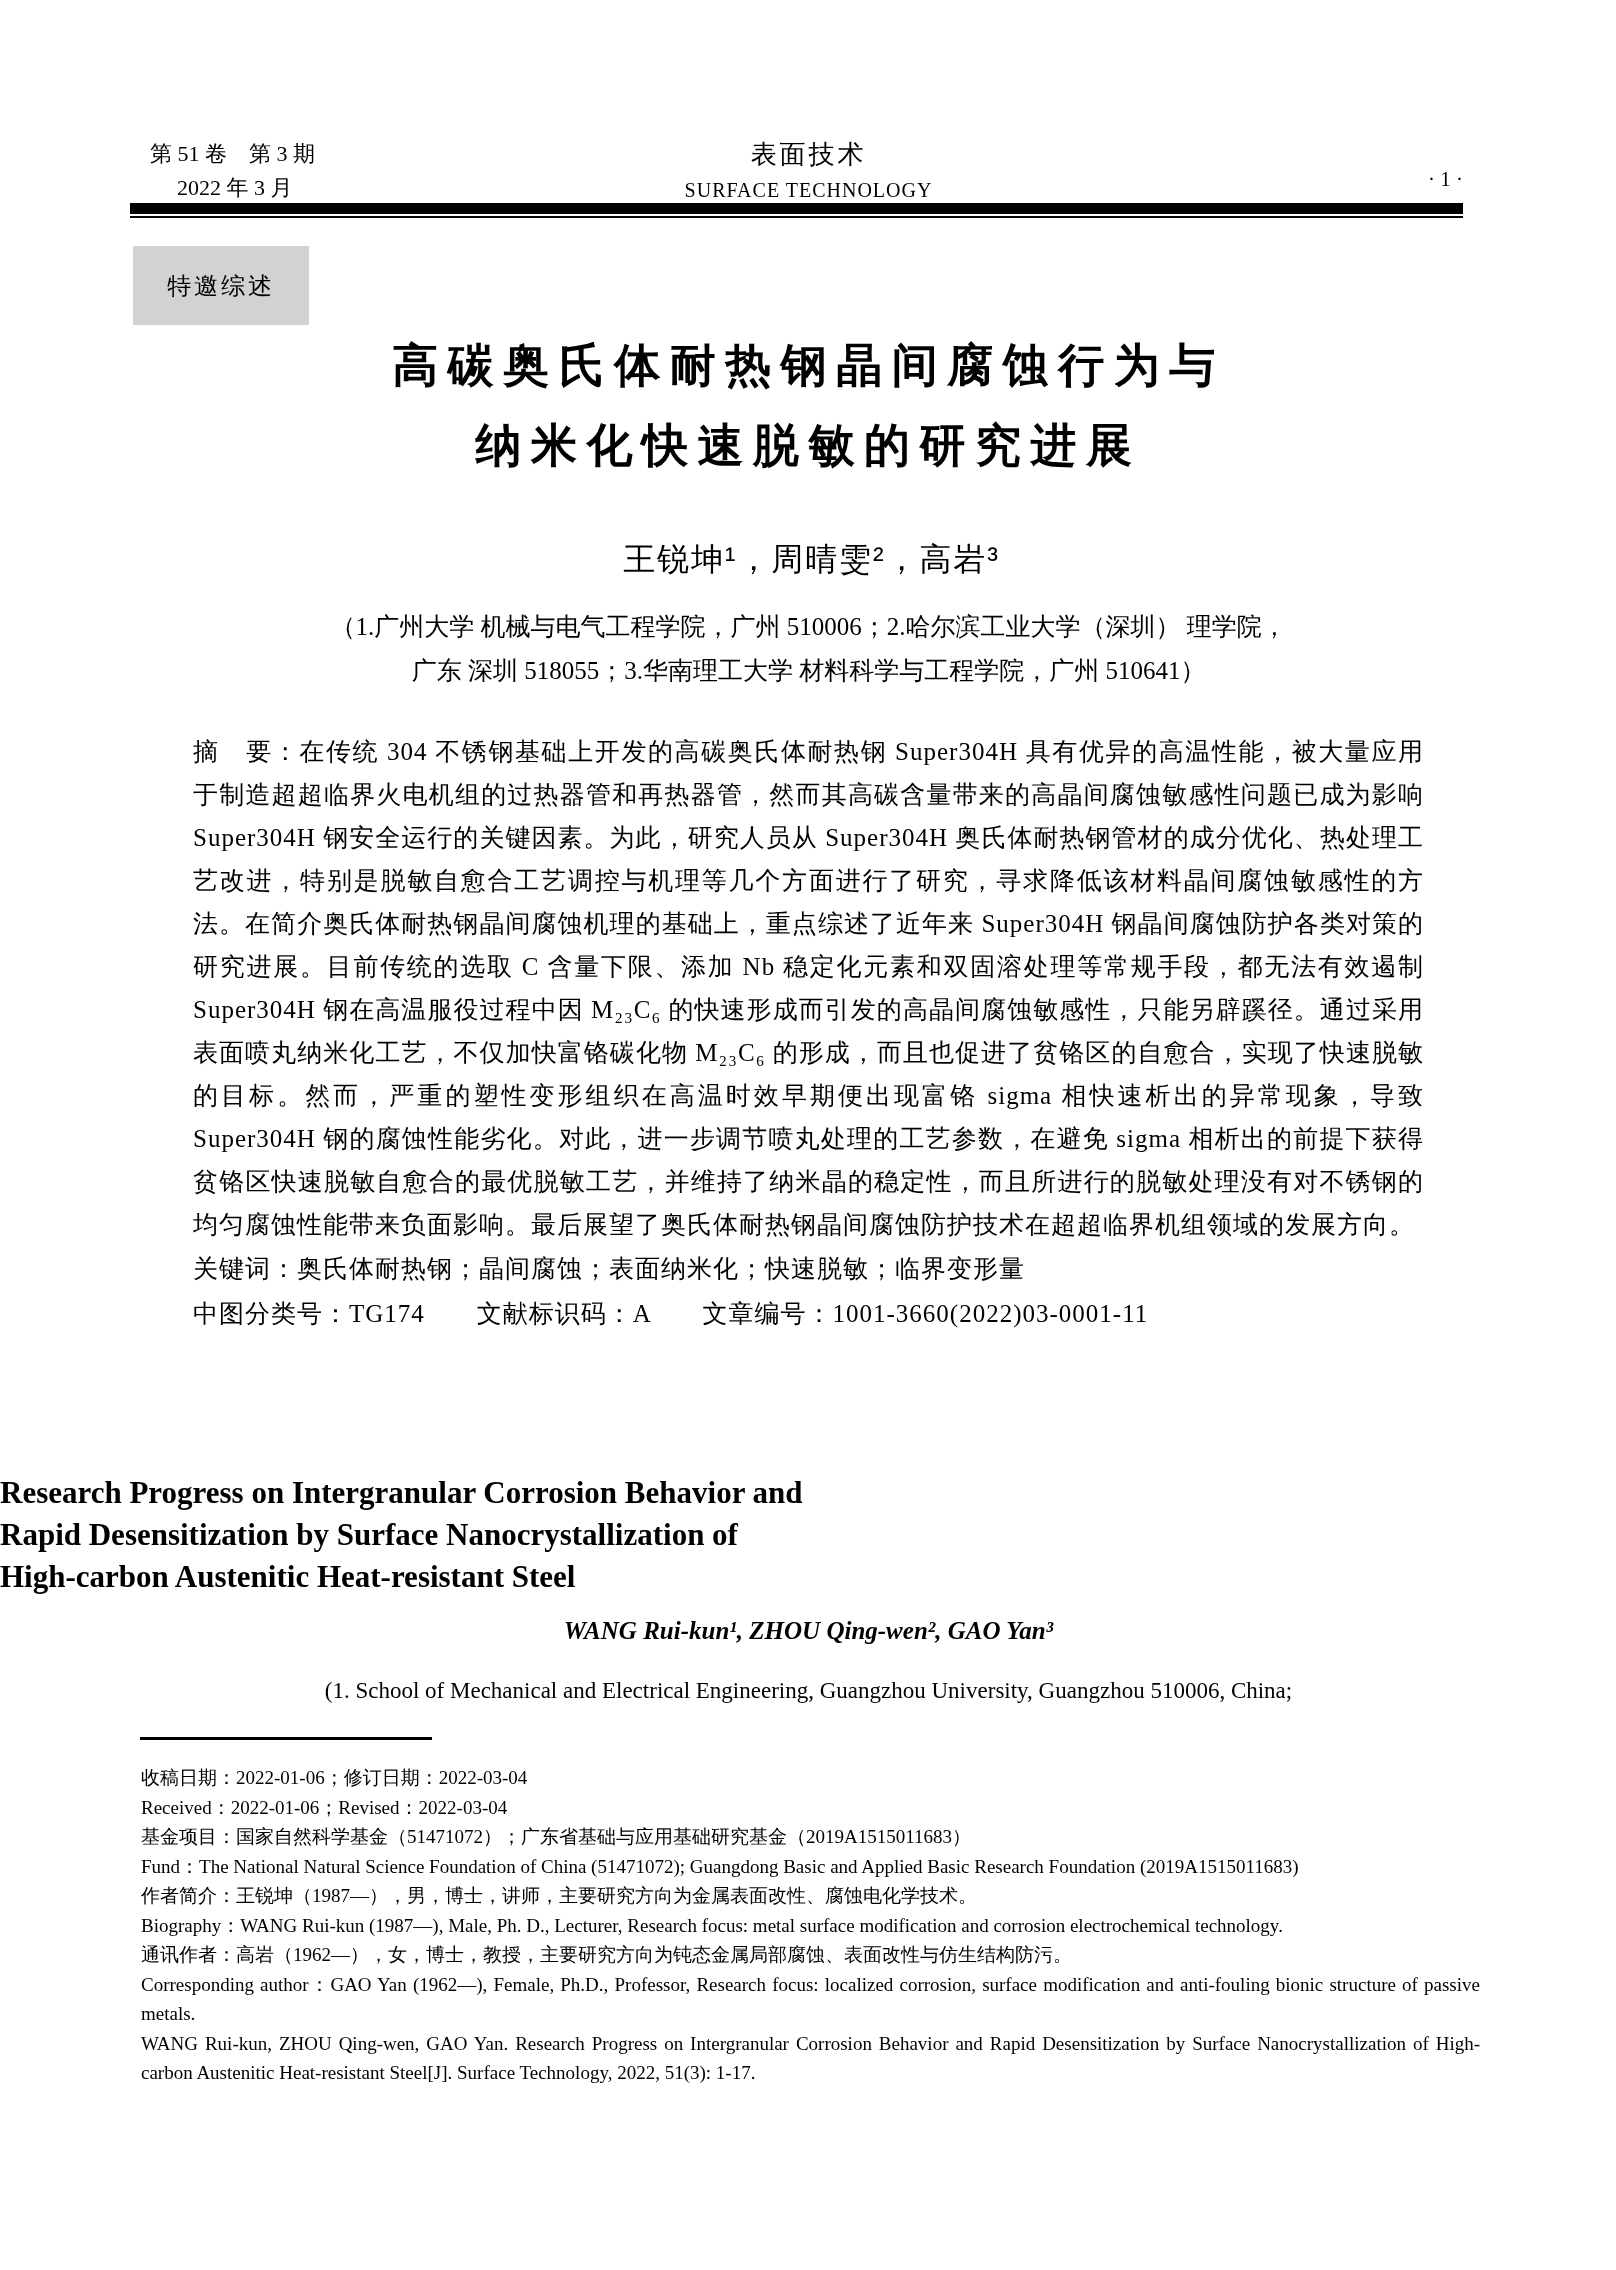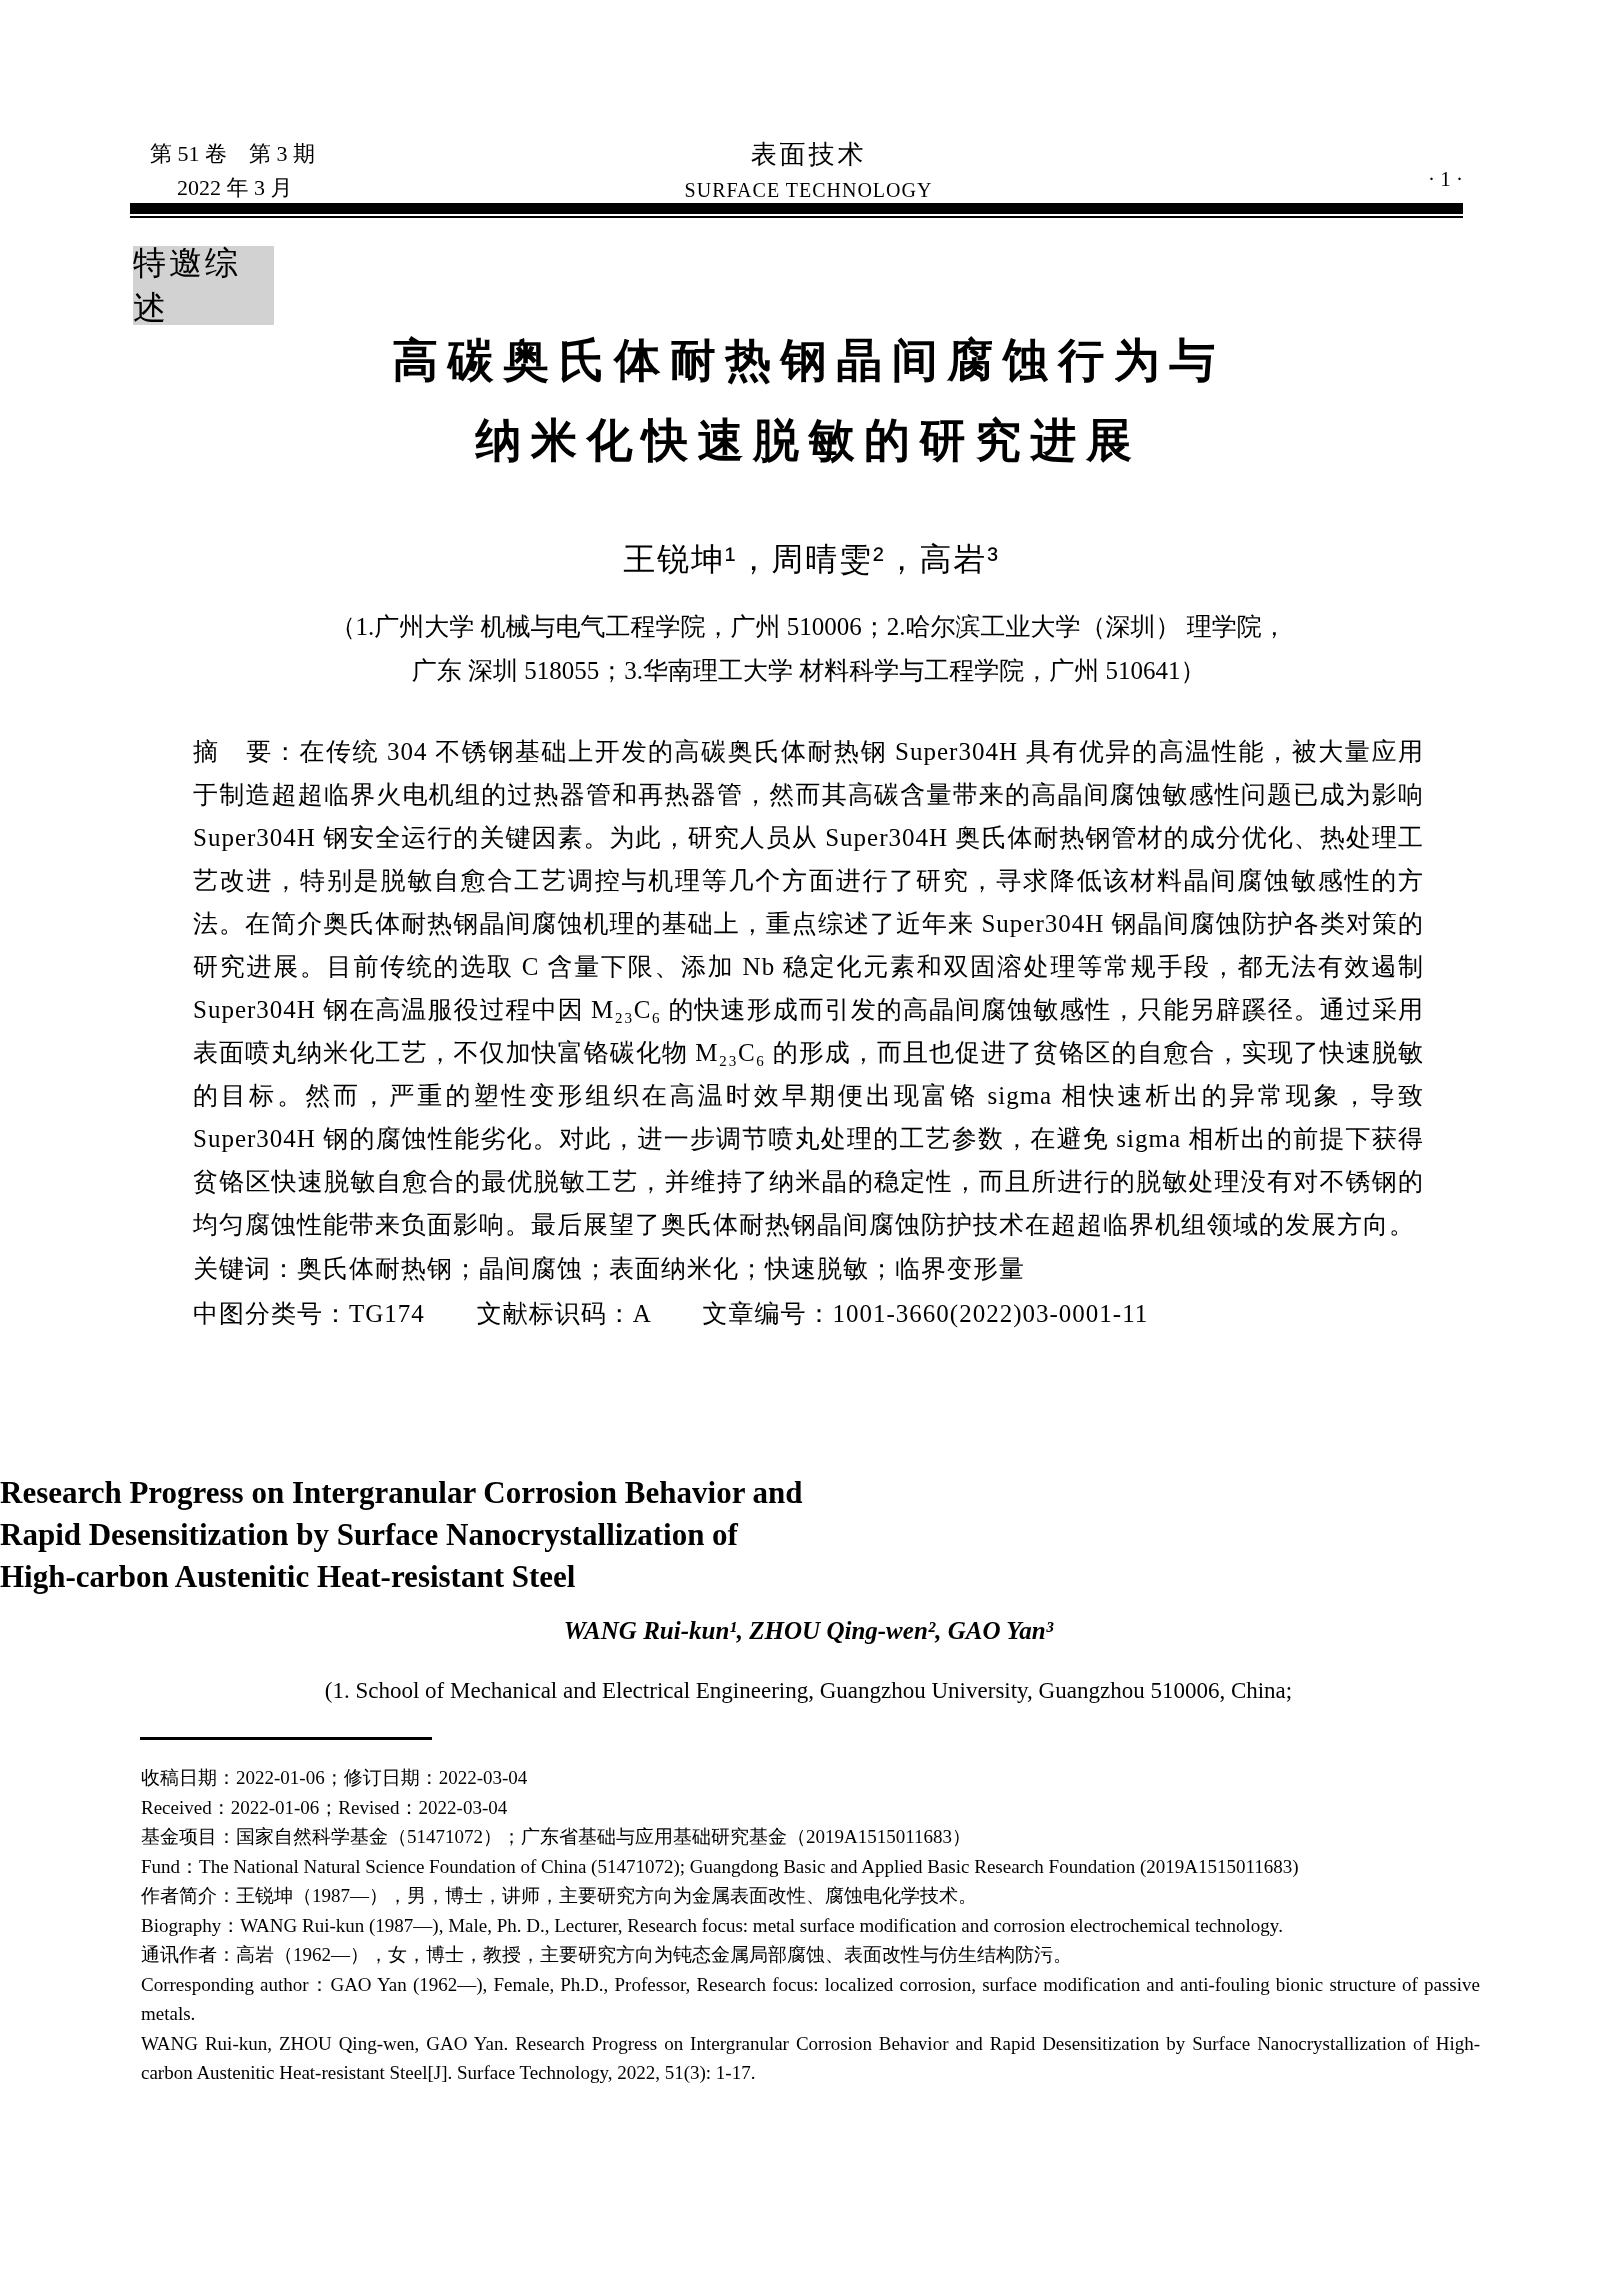--- a/index.html
+++ b/index.html
@@ -17,29 +17,29 @@
   .journal-cn { font-size:26px; letter-spacing:2.9px; }
   .journal-en { font-size:20px; margin-top:6.7px; letter-spacing:1px; }
   .header-right { position:absolute; right:154px; top:167px; font-size:21px; }
 
   .rules { position:absolute; left:130px; top:203px; width:1333px; }
   .rule-thick { height:10.5px; background:#000; }
   .rule-thin  { height:1.9px;  background:#000; margin-top:2.9px; }
 
   
   .badge {
-    position:absolute; left:133px; top:246px; width:141px; height:79px;
+    position:absolute; left:133px; top:246px; width:176px; height:79px;
     background:#d2d2d2; display:flex; align-items:center; justify-content:center;
-    font-family:"Liberation Sans","DejaVu Sans",sans-serif; font-size:33px; letter-spacing:2.9px;
+    font-family:"Liberation Sans","DejaVu Sans",sans-serif; font-size:24px; letter-spacing:2.9px;
   }
 
   
   .title-cn {
-    position:absolute; left:0; right:0; top:321px; text-align:center;
-    font-family:Liberation Serif, serif;
+    position:absolute; left:0; right:0; top:329px; text-align:center;
+    font-family:Liberation Mono, monospace;
     font-weight:bold; font-size:46px; line-height:80px; letter-spacing:9.5px;
   }
   .authors-cn {
     position:absolute; left:0; right:0; top:538px; text-align:center;
     font-family:"Liberation Sans","DejaVu Sans",sans-serif;
     font-size:32px; letter-spacing:1.9px;padding-left:6px;
   }
   .affil-cn {
     position:absolute; left:0; right:0; top:605px; text-align:center;
     font-size:25px; line-height:44px;

